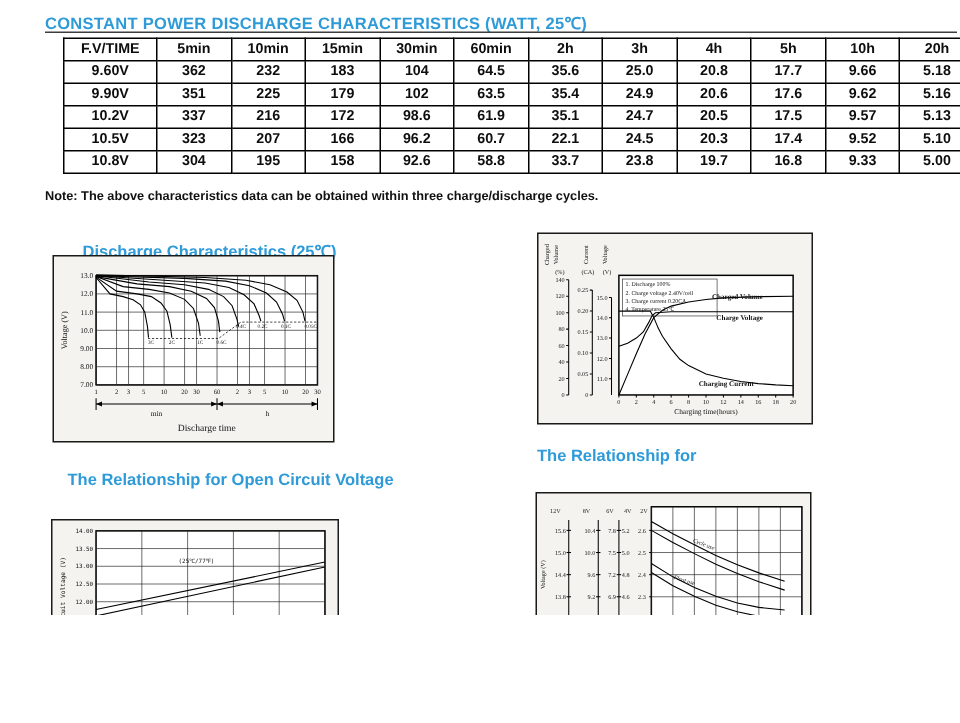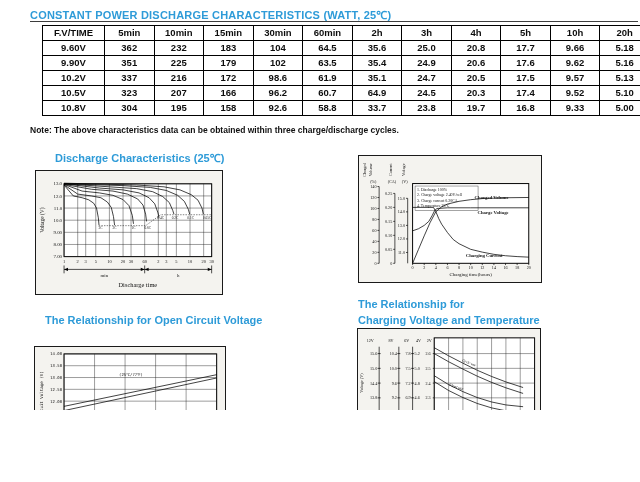--- a/index.html
+++ b/index.html
@@ -97,21 +97,21 @@
           <td>9.57</td>
           <td>5.13</td>
         </tr>
         <tr>
           <td>10.5V</td>
           <td>323</td>
           <td>207</td>
           <td>166</td>
           <td>96.2</td>
           <td>60.7</td>
-          <td>64.9</td>
+          <td>22.1</td>
           <td>24.5</td>
           <td>20.3</td>
           <td>17.4</td>
           <td>9.52</td>
           <td>5.10</td>
         </tr>
         <tr>
           <td>10.8V</td>
           <td>304</td>
           <td>195</td>
@@ -123,21 +123,21 @@
           <td>19.7</td>
           <td>16.8</td>
           <td>9.33</td>
           <td>5.00</td>
         </tr>
       </tbody>
   </table>
 
   <div class="note">Note: The above characteristics data can be obtained within three charge/discharge cycles.</div>
 
-  <div class="sec-title" style="left: 33px; top: 150px; color: rgb(46, 155, 216); padding-left: 22px;">Discharge Characteristics (25℃)</div>
+  <div class="sec-title" style="left: 33px; top: 160px; color: rgb(46, 155, 216); padding-left: 22px;">Discharge Characteristics (25℃)</div>
   <div class="chart-box" style="left:35px;top:170px;width:188px;height:125px">
     <svg id="svg1" viewBox="0 0 188 125">
         <rect x="28" y="13" width="150" height="74" class="frame"></rect>
         <line x1="28" y1="13" x2="178" y2="13" class="grid"></line>
         <text x="26" y="14.7" class="t5" text-anchor="end">13.0</text>
         <line x1="28" y1="25.333333333333336" x2="178" y2="25.333333333333336" class="grid"></line>
         <text x="26" y="27.033333333333335" class="t5" text-anchor="end">12.0</text>
         <line x1="28" y1="37.66666666666667" x2="178" y2="37.66666666666667" class="grid"></line>
         <text x="26" y="39.366666666666674" class="t5" text-anchor="end">11.0</text>
         <line x1="28" y1="50" x2="178" y2="50" class="grid"></line>
@@ -336,21 +336,20 @@
         <polyline points="29.00,60.28 184.00,28.12" class="curve"></polyline>
         <polyline points="29.00,64.60 184.00,31.48" class="curve"></polyline>
         <text x="97" y="29" class="t4 mono" text-anchor="middle">(25℃/77℉)</text>
         <text class="t42 mono" text-anchor="middle" transform="translate(8,55) rotate(-90)">Open Circuit Voltage (V)</text>
         <text x="106" y="120" class="t45 mono" text-anchor="middle">Residual Capacity (%)</text>
       </svg>
   </div>
 
   <div class="sec-title" style="left: 358px; top: 296px; color: rgb(46, 155, 216);">
     <div>The Relationship for</div>
-    <div>Charging Voltage and Temperature</div>
   </div>
   <div class="chart-box" style="left:357px;top:328px;width:184px;height:122px">
     <svg id="svg4" viewBox="0 0 184 122">
         <text x="12" y="13" class="t42" text-anchor="middle">12V</text>
         <text x="33" y="13" class="t42" text-anchor="middle">8V</text>
         <text x="49" y="13" class="t42" text-anchor="middle">6V</text>
         <text x="61" y="13" class="t42" text-anchor="middle">4V</text>
         <text x="72" y="13" class="t42" text-anchor="middle">2V</text>
         <line x1="21" y1="18" x2="21" y2="97" class="axis"></line>
         <line x1="19.5" y1="25" x2="22.5" y2="25" class="axis"></line>

